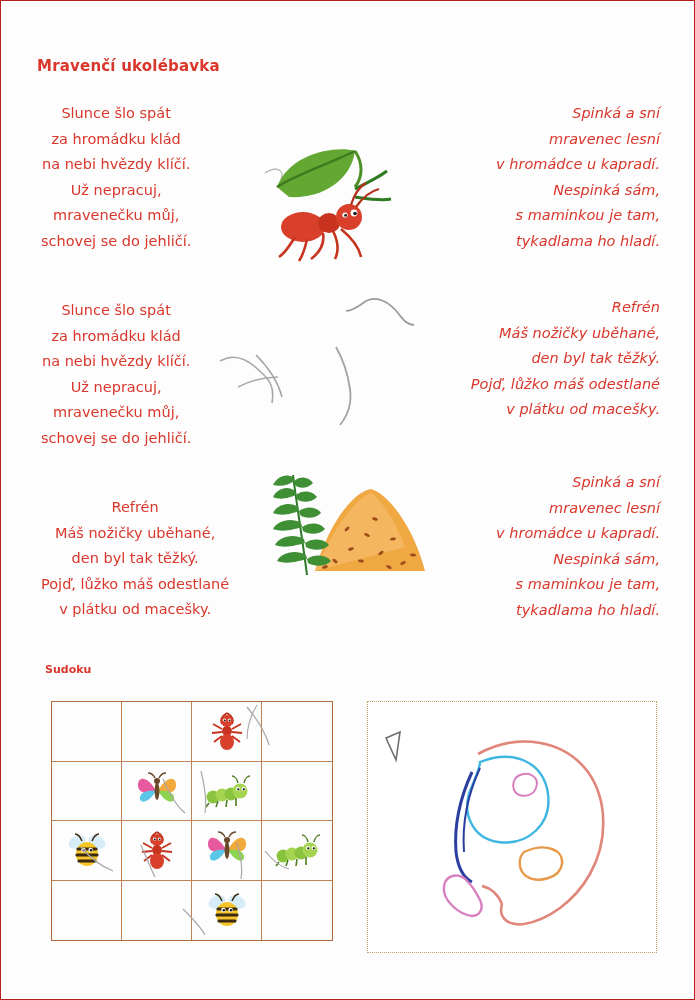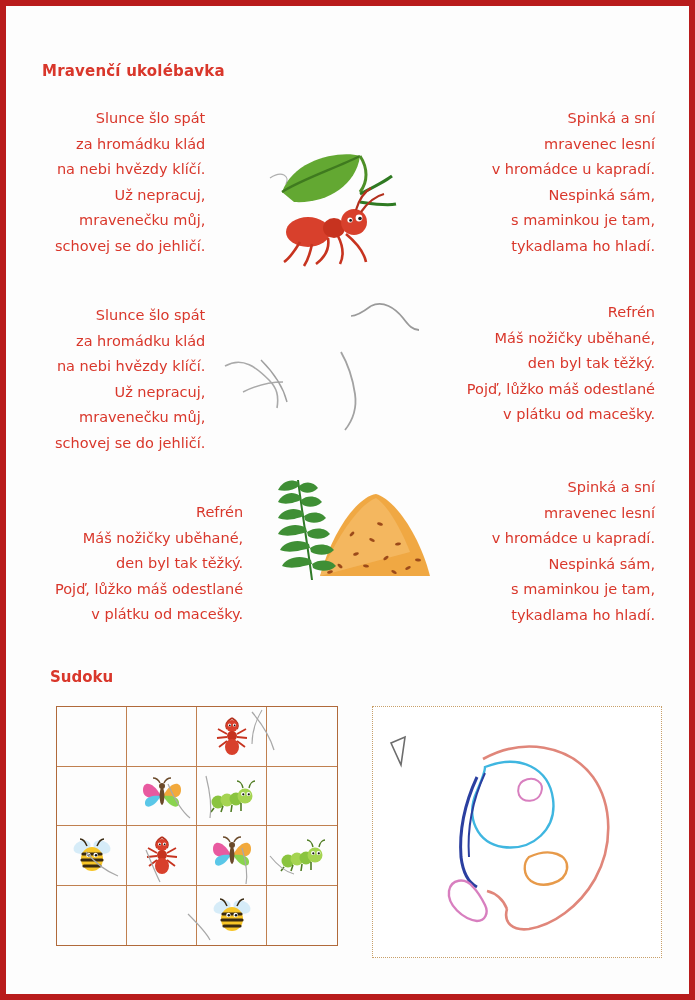--- a/index.html
+++ b/index.html
@@ -11,21 +11,21 @@
     width: 695px;
     height: 1000px;
     position: relative;
     font-family: "DejaVu Sans", sans-serif;
     overflow: hidden;
   }
   .page {
     position: absolute;
     inset: 0;
     background: #fdfdfd;
-    border: 6px solid #b91c1c;
+    border: 1px solid #b91c1c;
     box-sizing: border-box;
   }
 
   
   .song-title {
     position: absolute;
     left: 36px;
     top: 56px;
     font-size: 15px;
     font-weight: bold;
@@ -34,35 +34,35 @@
   }
 
   
   .lyrics {
     position: absolute;
     color: #d9372b;
     font-size: 14.5px;
     line-height: 25.5px;
     white-space: pre-line;
   }
-  .col-left  { left: 49px;  text-align: right; }
-  .col-right { right: 34px; text-align: right; }
+  .col-left  { left: 40px;  text-align: center; }
+  .col-right { right: 34px; text-align: right; font-style: italic; }
 
   #verse1 { top: 100px; }
   #verse2 { top: 297px; }
   #refrain-left { top: 494px; }
 
   #right1 { top: 100px; }
   #right2 { top: 294px; }
   #right3 { top: 469px; }
 
   
   .sec-heading {
     position: absolute;
-    font-size: 15px;
+    font-size: 11px;
     font-weight: bold;
     color: #d9372b;
   }
   #sudoku-heading { left: 44px; top: 662px; }
   #draw-heading   { left: 366px; top: 660px; }
 
   
   .sudoku {
     position: absolute;
     left: 50px;

